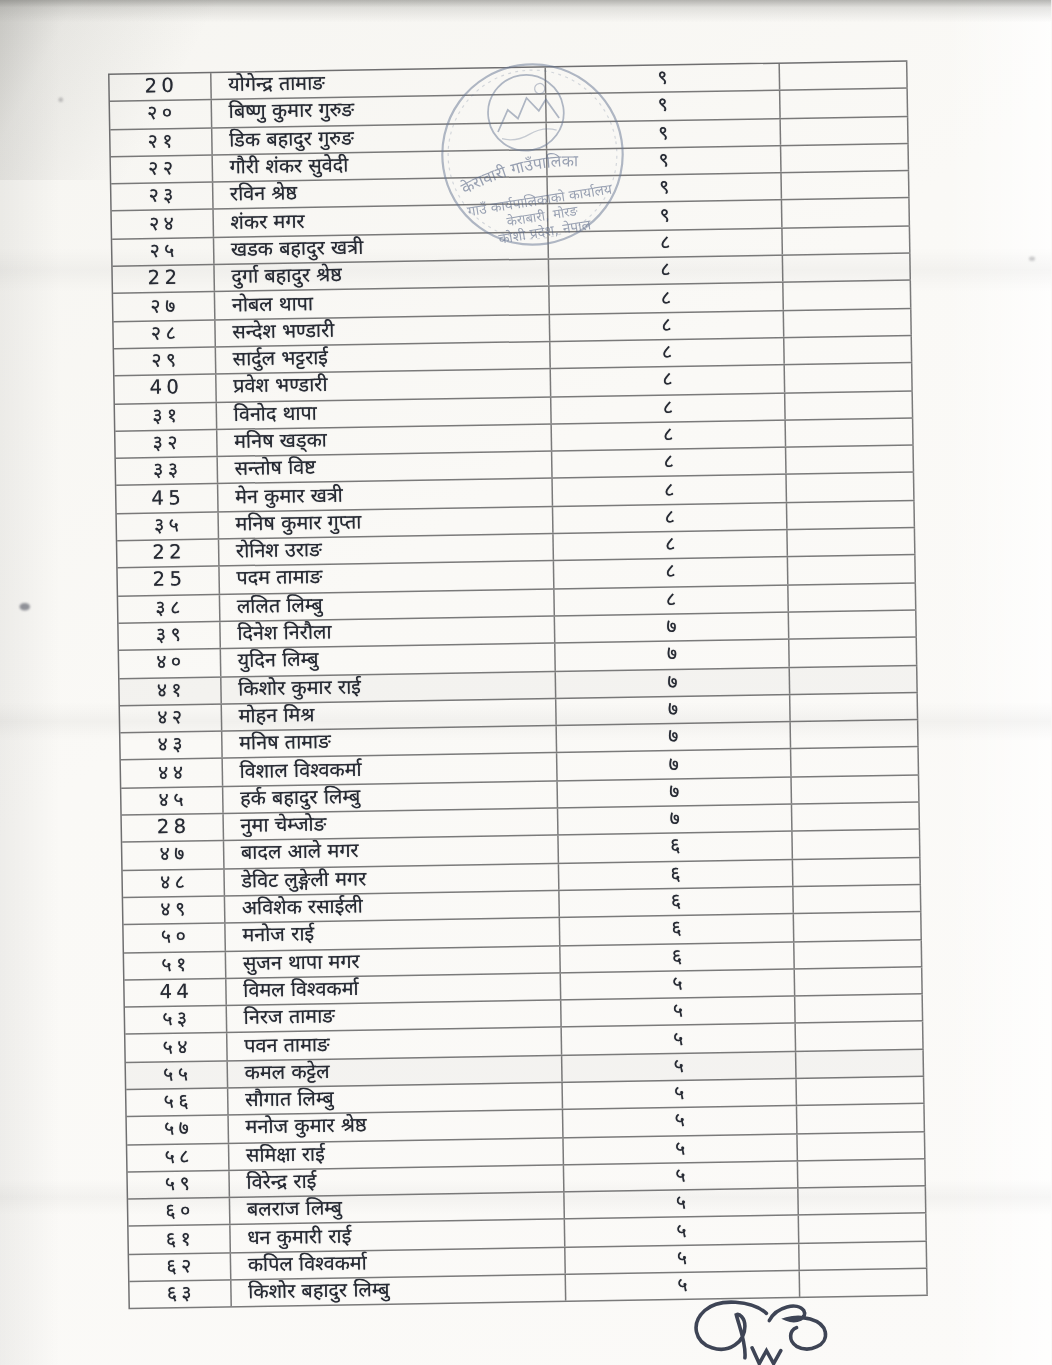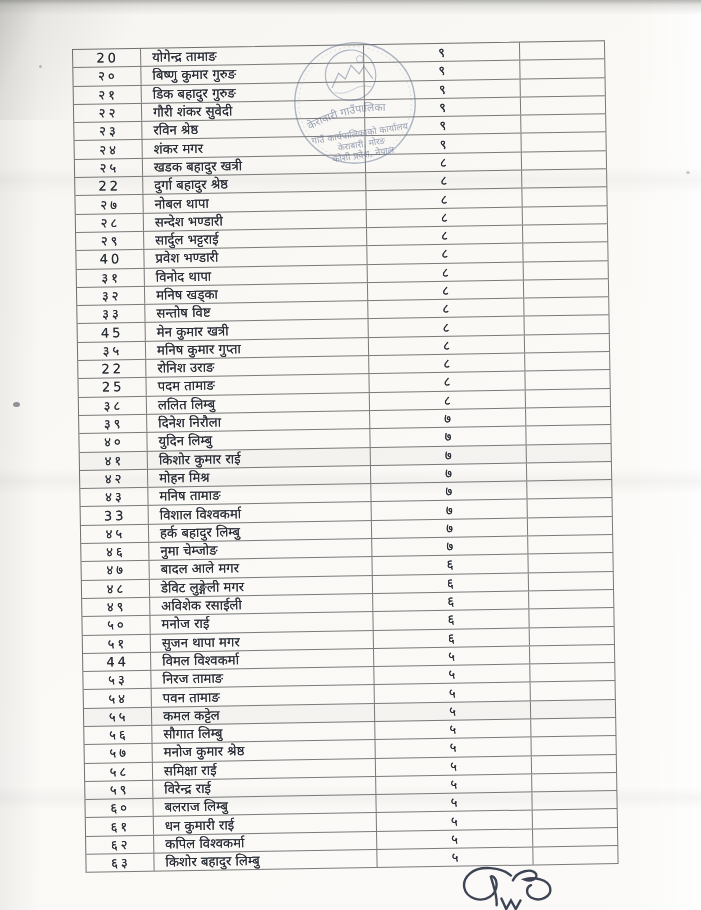--- a/index.html
+++ b/index.html
@@ -359,21 +359,21 @@
     <div class="cell name">
           <span>मनिष तामाङ</span>
         </div>
     <div class="cell votes">
           <span>७</span>
         </div>
     <div class="cell blank"></div>
   </div>
       <div class="row">
     <div class="cell sn">
-          <span>33</span>
+          <span>४४</span>
         </div>
     <div class="cell name">
           <span>विशाल विश्वकर्मा</span>
         </div>
     <div class="cell votes">
           <span>७</span>
         </div>
     <div class="cell blank"></div>
   </div>
       <div class="row">
@@ -383,21 +383,21 @@
     <div class="cell name">
           <span>हर्क बहादुर लिम्बु</span>
         </div>
     <div class="cell votes">
           <span>७</span>
         </div>
     <div class="cell blank"></div>
   </div>
       <div class="row">
     <div class="cell sn">
-          <span>४६</span>
+          <span>28</span>
         </div>
     <div class="cell name">
           <span>नुमा चेम्जोङ</span>
         </div>
     <div class="cell votes">
           <span>७</span>
         </div>
     <div class="cell blank"></div>
   </div>
       <div class="row">

